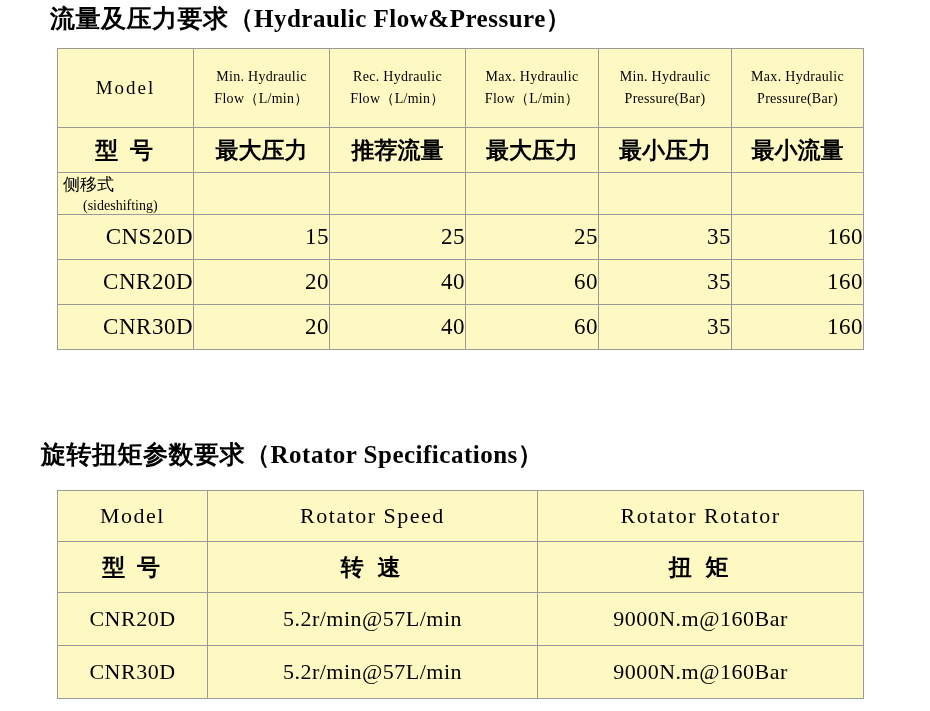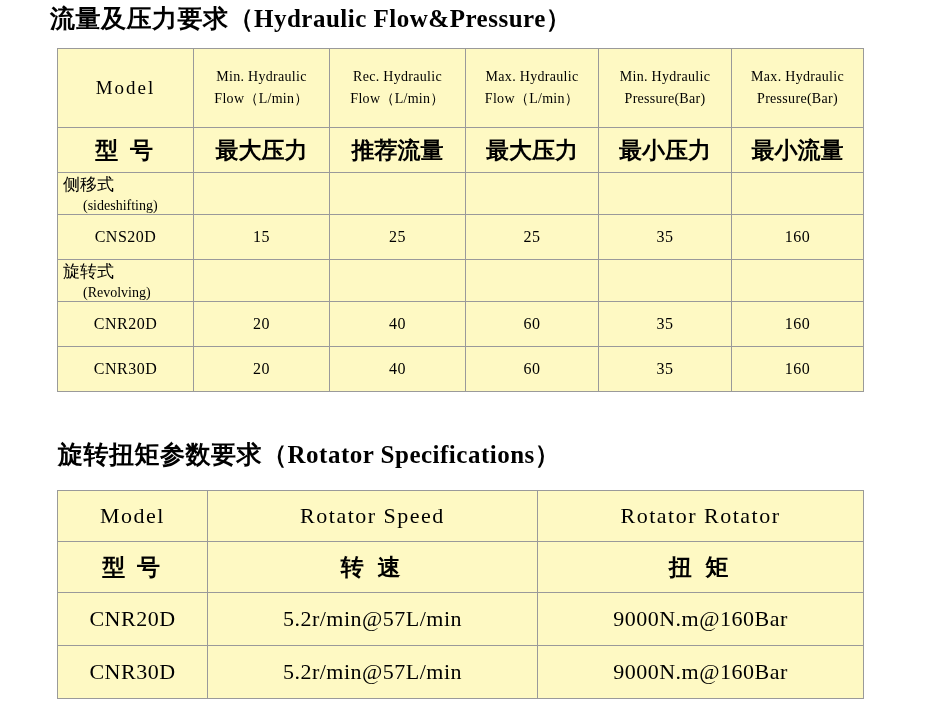--- a/index.html
+++ b/index.html
@@ -34,21 +34,21 @@
   .section-title .en {
     font-family: "Liberation Serif", serif;
   }
   #title-flow {
     position: absolute;
     left: 50px;
     top: 2px;
   }
   #title-rotator {
     position: absolute;
-    left: 58px;
+    left: 41px;
     top: 438px;
   }
   table {
     border-collapse: collapse;
     table-layout: fixed;
     background: #fef9c3;
   }
   table td {
     border: 1px solid #9a9a9a;
     text-align: center;
@@ -95,22 +95,23 @@
   #flow-table tr.group td .grp-cn {
     font-size: 17px;
     text-align: center;
   }
   #flow-table tr.group td .grp-en {
     font-size: 14px;
     margin-left: 20px;
   }
   #flow-table tr.data td {
     height: 44px;
-    font-size: 16px;
+    font-size: 23px;
     letter-spacing: 0.5px;
+    text-align: right;
   }
   
   #rotator-table {
     position: absolute;
     left: 57px;
     top: 490px;
     width: 806px;
   }
   #rotator-table col.r0 { width: 150px; }
   #rotator-table col.r1 { width: 330px; }
@@ -199,30 +200,20 @@
       </tr>
       <tr class="data">
         <td>CNS20D</td>
         <td>15</td>
         <td>25</td>
         <td>25</td>
         <td>35</td>
         <td>160</td>
       </tr>
 
-      <tr class="group">
-        <td>
-          <span class="grp-cn">旋转式</span><span class="grp-en">(Revolving)</span>
-        </td>
-        <td></td>
-        <td></td>
-        <td></td>
-        <td></td>
-        <td></td>
-      </tr>
       <tr class="data">
         <td>CNR20D</td>
         <td>20</td>
         <td>40</td>
         <td>60</td>
         <td>35</td>
         <td>160</td>
       </tr>
       <tr class="data">
         <td>CNR30D</td>

